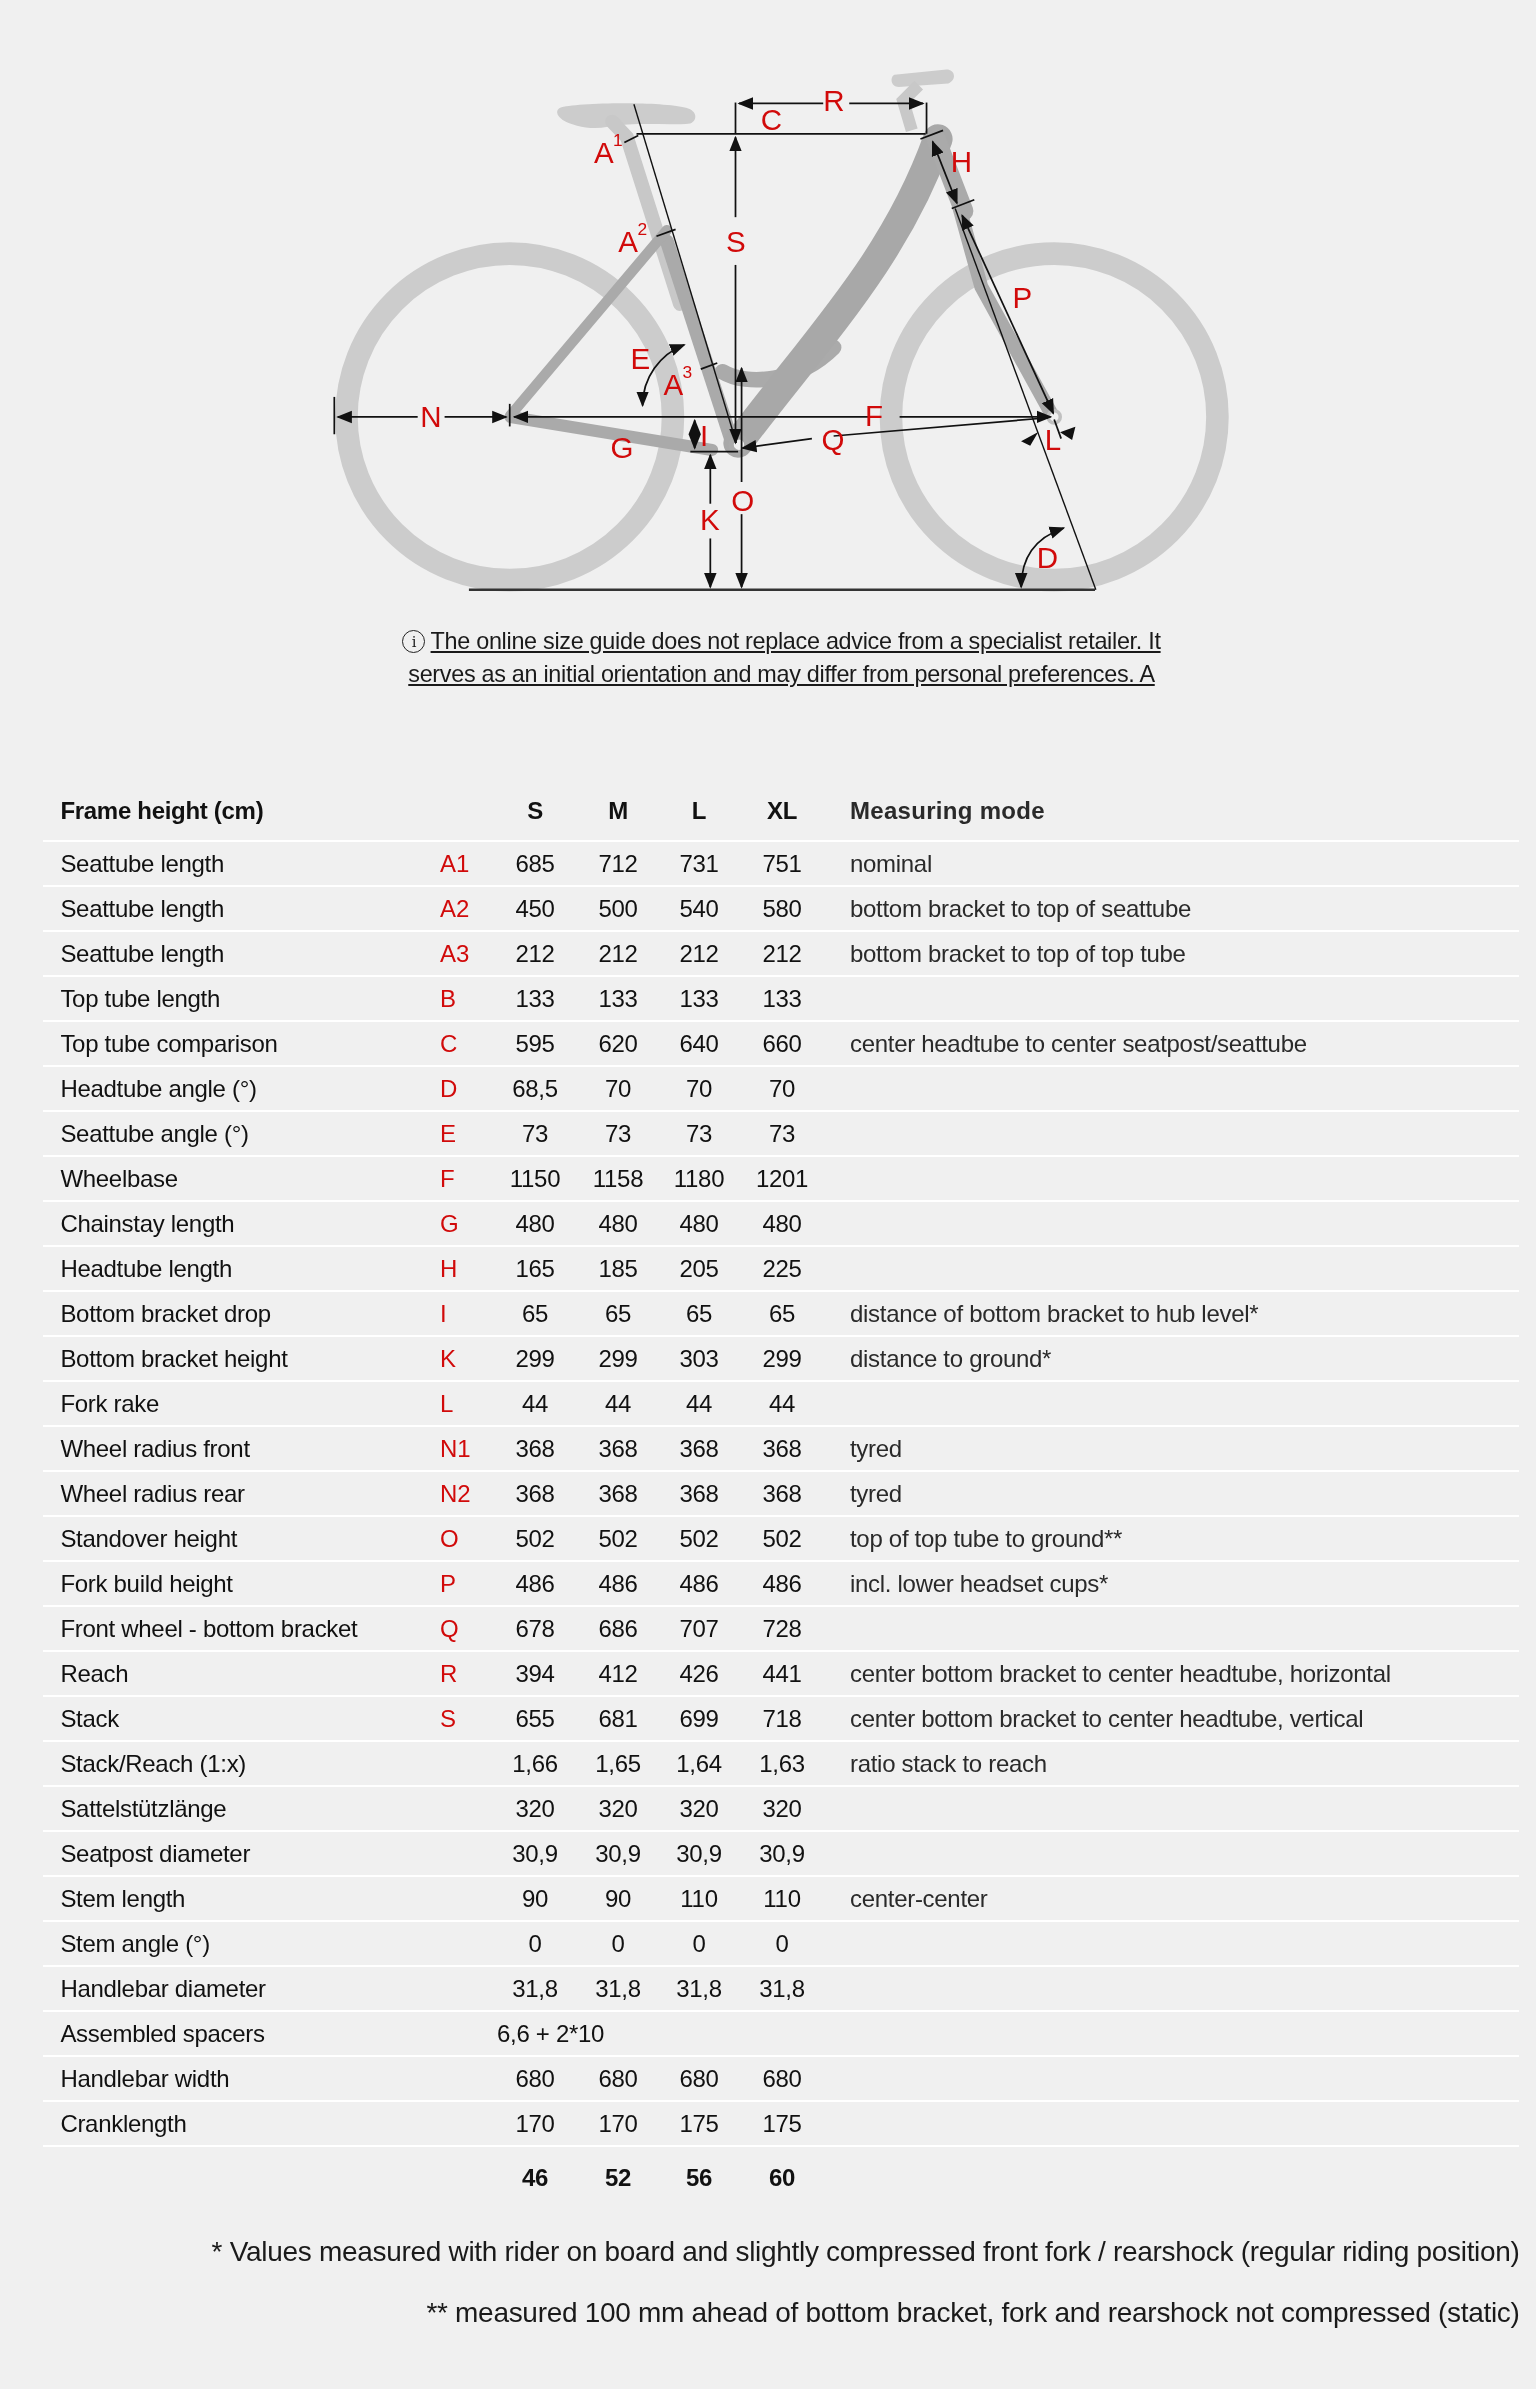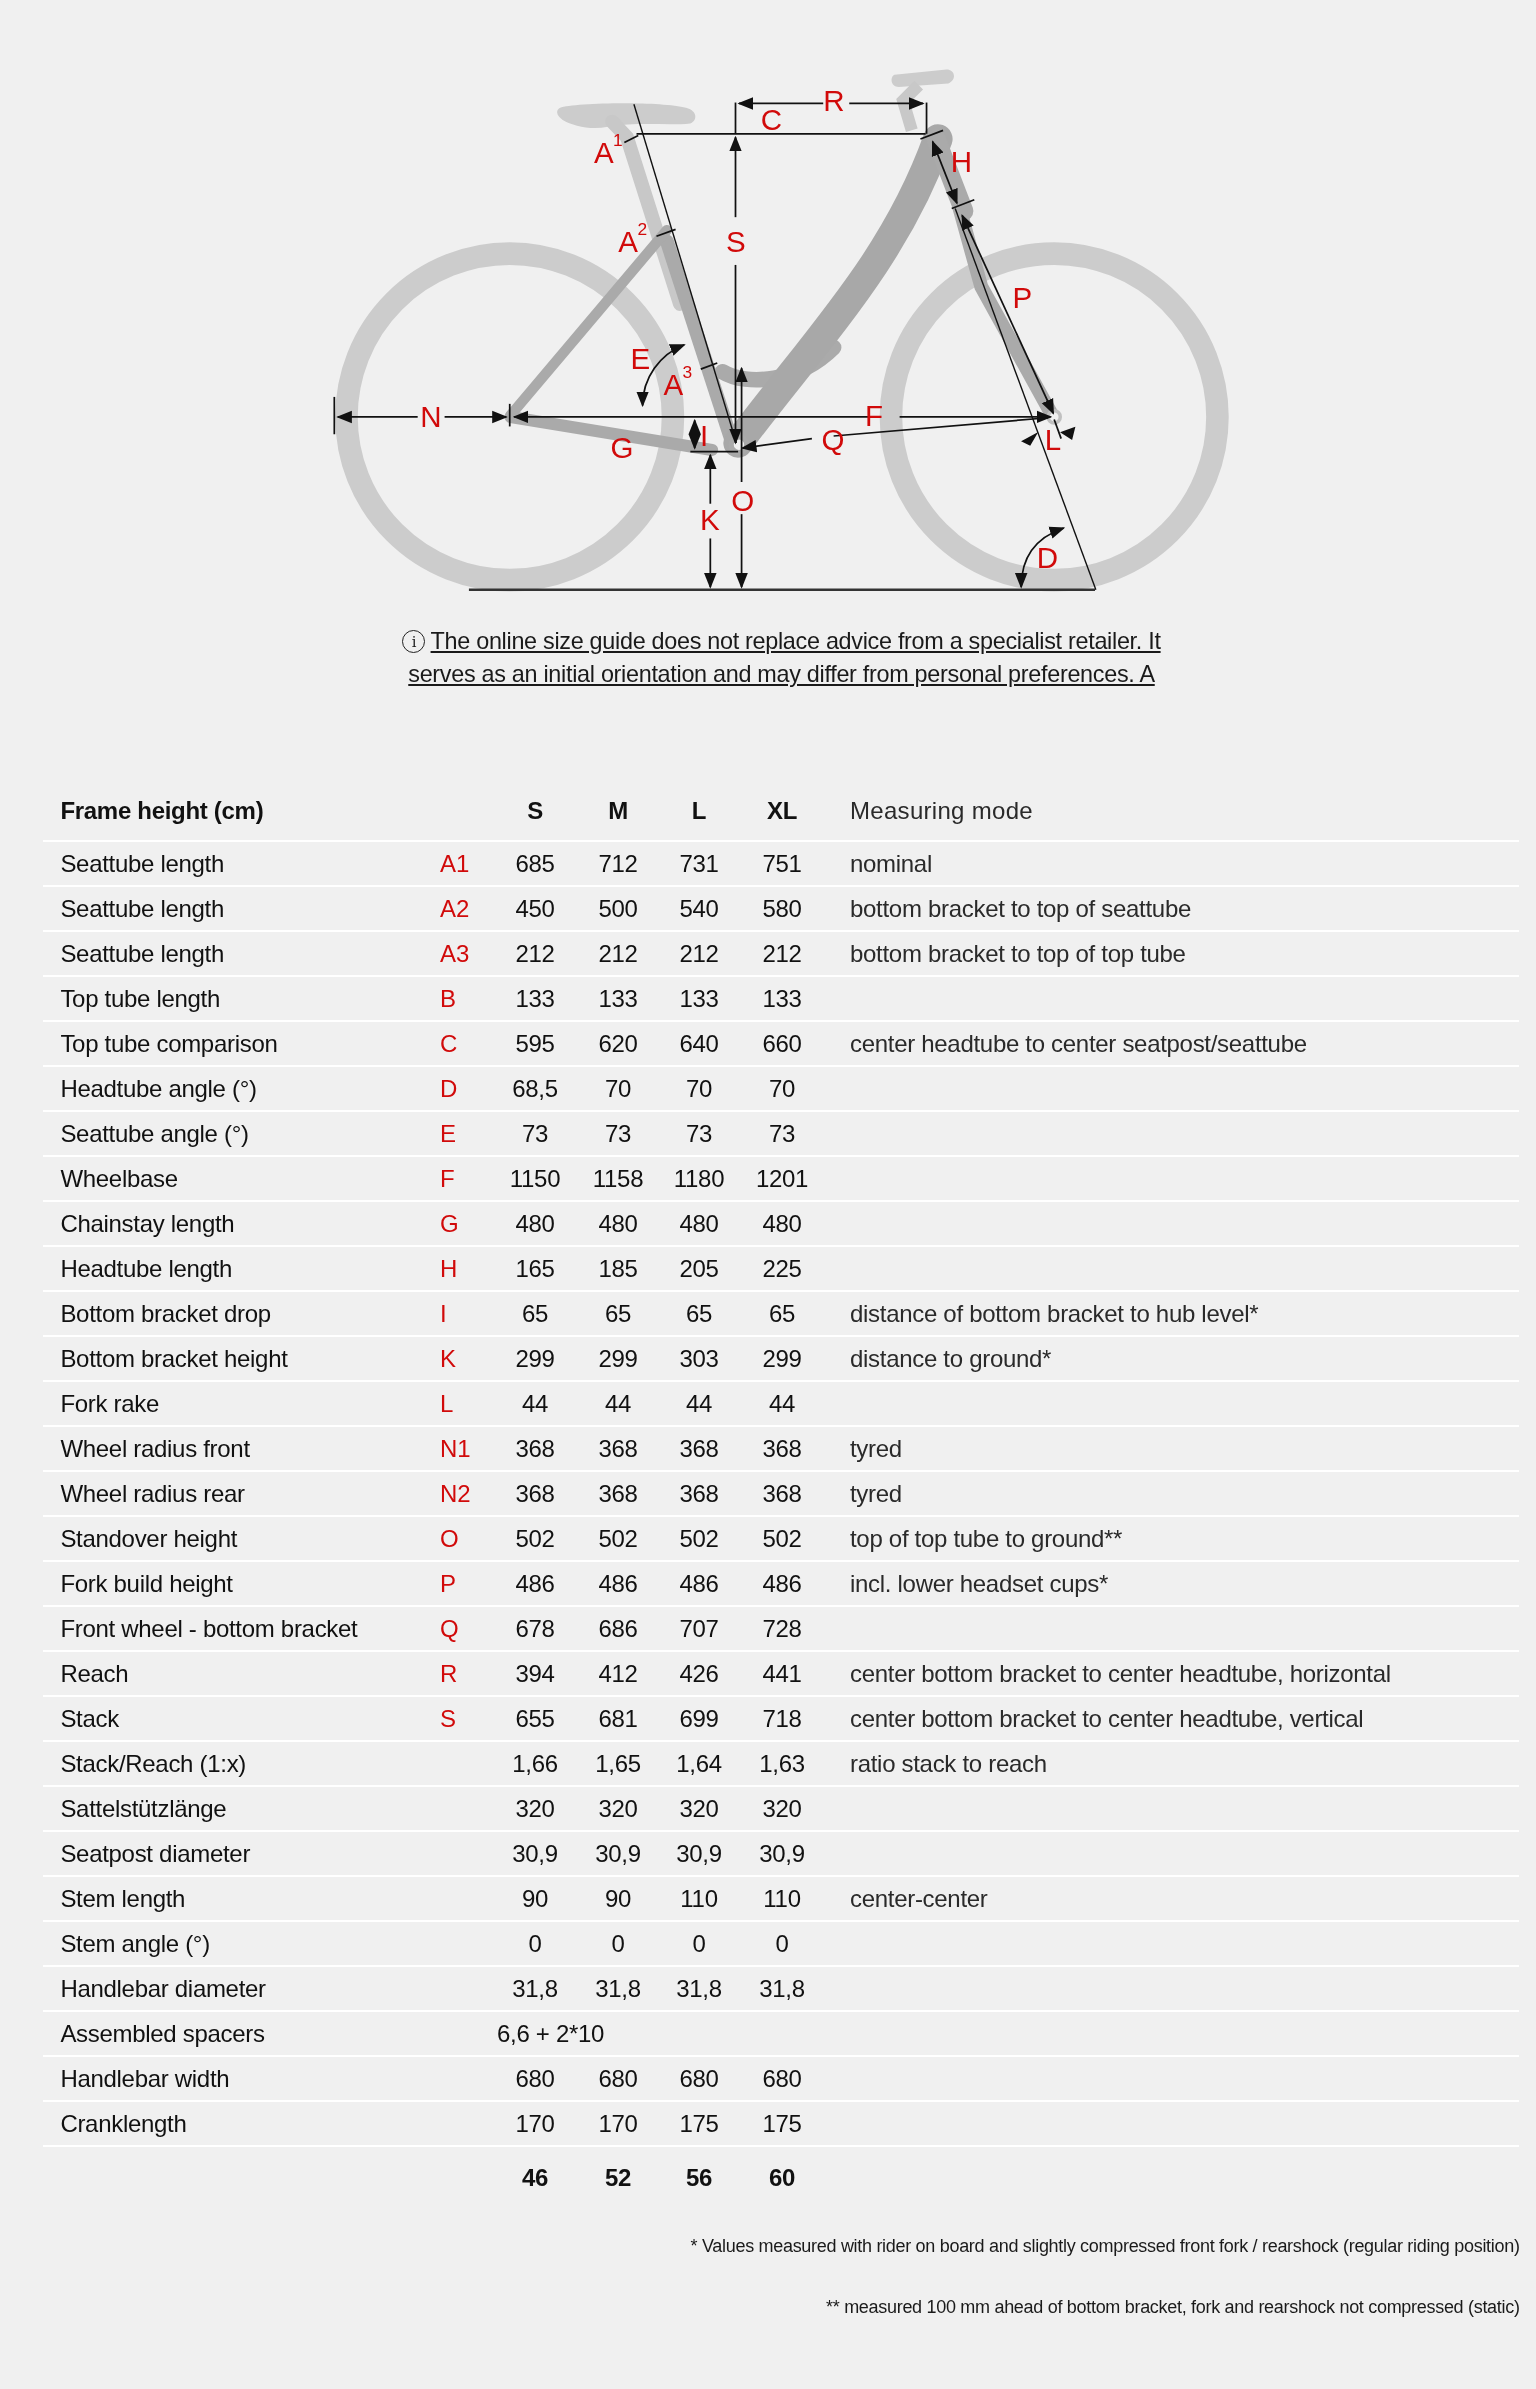--- a/index.html
+++ b/index.html
@@ -38,25 +38,25 @@
   .c-label { left: 17.4px; letter-spacing: -0.3px; }
   .c-code { left: 397px; color: #d10a0a; }
   .c-size { width: 78px; text-align: center; letter-spacing: -0.3px; }
   .c-s { left: 453px; }
   .c-m { left: 536px; }
   .c-l { left: 617px; }
   .c-xl { left: 700px; }
   .c-span { left: 536px; width: 243px; text-align: left; transform: translate(-82px, -50%) !important; }
   .c-mode { left: 807px; color: #2a2a2a; letter-spacing: -0.3px; }
   .header span { font-weight: bold; top: 29.5px; }
-  .header .c-mode { font-weight: normal; letter-spacing: 0.3px; }
+  .header .c-mode { font-weight: bold; letter-spacing: 0.3px; }
   .footer span { font-weight: bold; }
 
   .footnote {
-    position: absolute; right: 17.4px; font-size: 18px; color: #1a1a1a;
+    position: absolute; right: 17.4px; font-size: 28px; color: #1a1a1a;
     text-align: right; white-space: nowrap; letter-spacing: -0.3px;
   }
   .fn1 { top: 2236px; }
   .fn2 { top: 2297px; }
 </style>
 </head>
 <body>
 
 <div class="diagram">
   <svg viewBox="0 0 1770 700" xmlns="http://www.w3.org/2000/svg">

